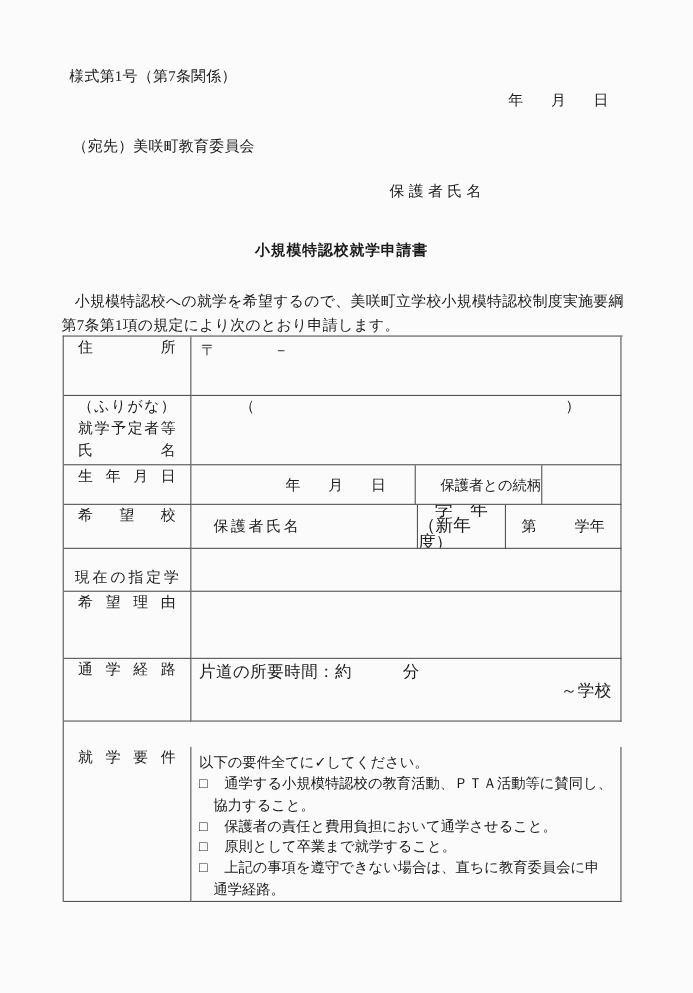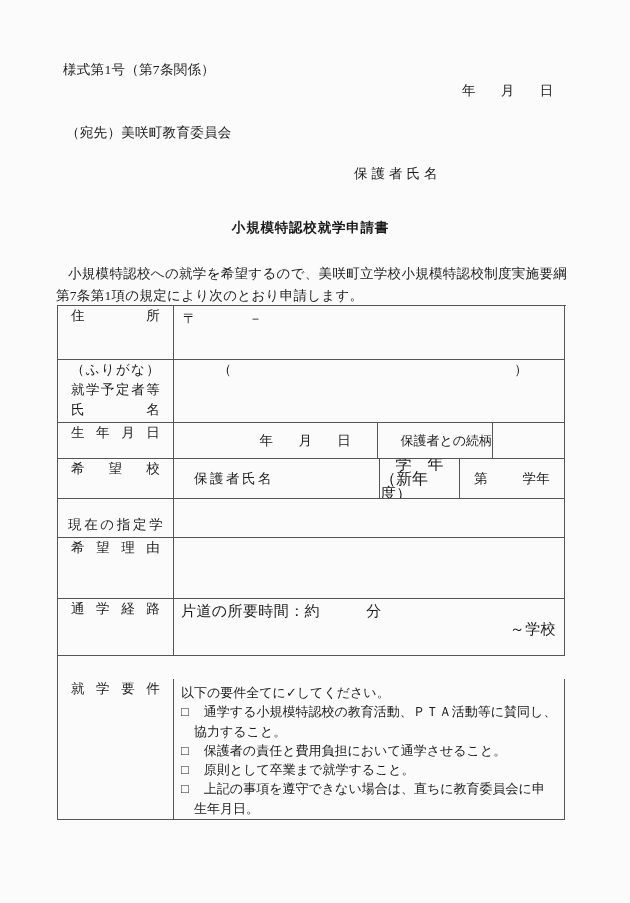--- a/index.html
+++ b/index.html
@@ -198,18 +198,18 @@
           <span class="cb">□</span><span>保護者の責任と費用負担において通学させること。</span>
         </div>
 
         <div class="req-l1">
           <span class="cb">□</span><span>原則として卒業まで就学すること。</span>
         </div>
 
         <div class="req-l1">
           <span class="cb">□</span><span>上記の事項を遵守できない場合は、直ちに教育委員会に申</span>
         </div>
-        <div class="req-cont">生年月日。</div>
+        <div class="req-cont">通学経路。</div>
       </div>
     </div>
 
   </div>
 </div>
 
 </body></html>

